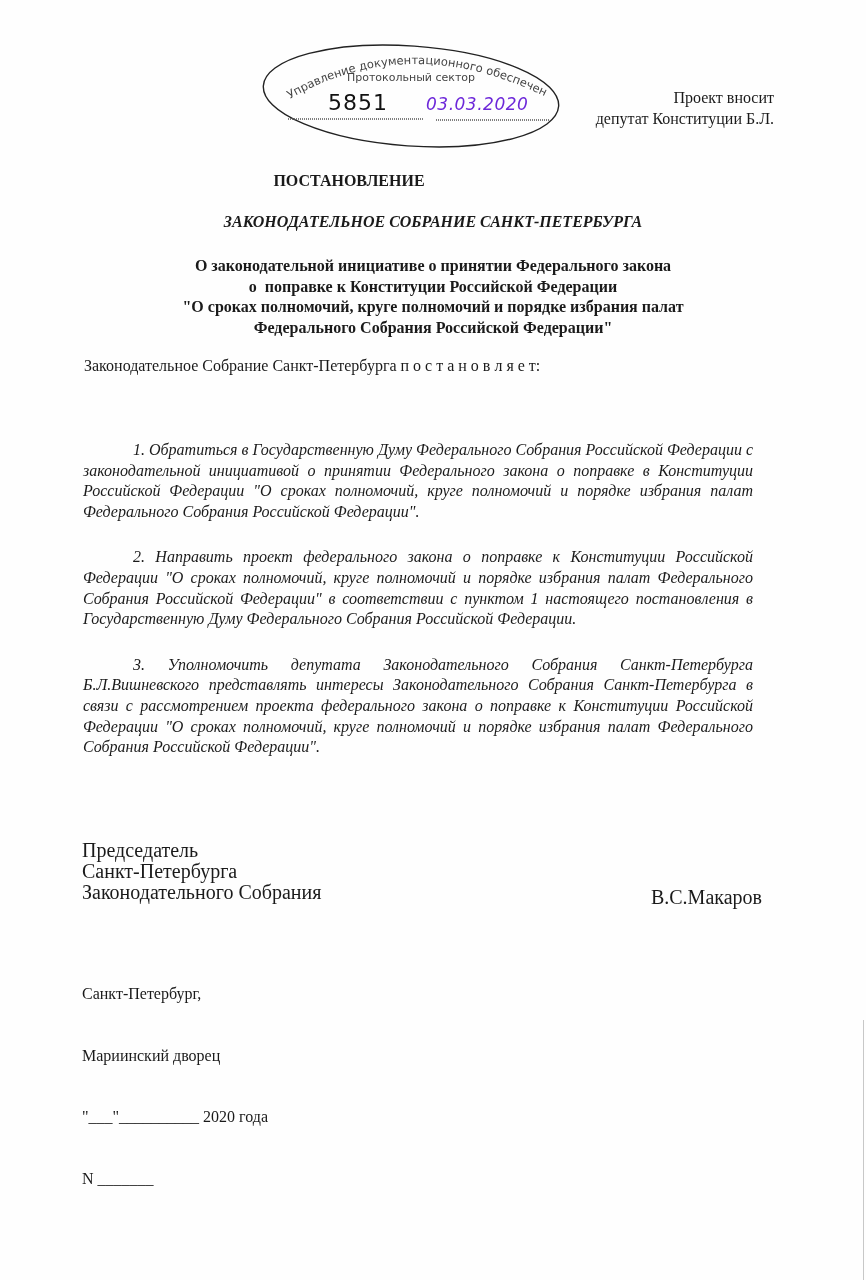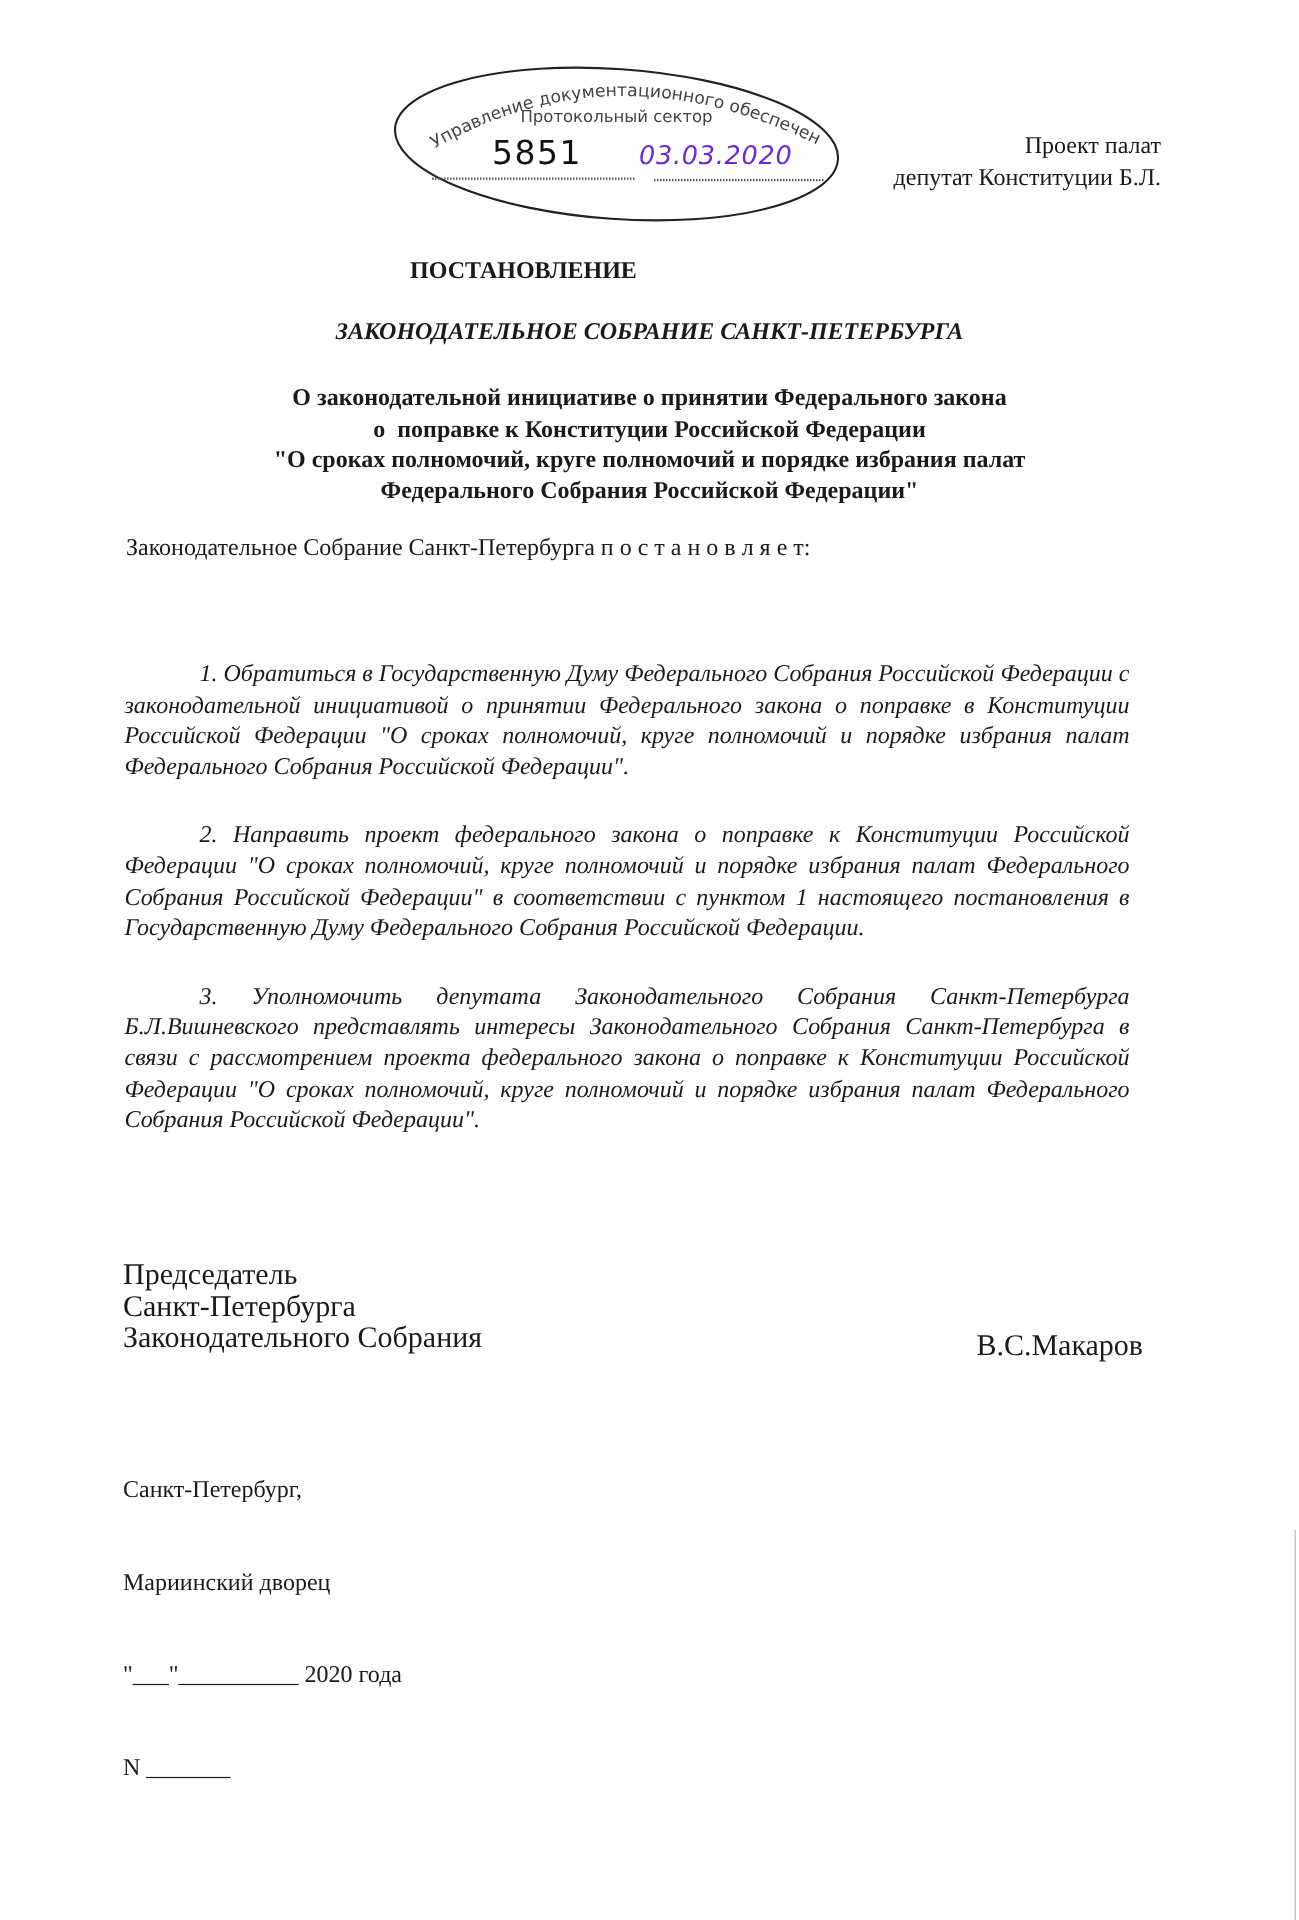--- a/index.html
+++ b/index.html
@@ -169,21 +169,21 @@
       </text>
       <line x1="30" y1="81" x2="165" y2="81" stroke="#555" stroke-width="1.5" stroke-dasharray="1 1"></line>
       <line x1="178" y1="82" x2="292" y2="82" stroke="#555" stroke-width="1.5" stroke-dasharray="1 1"></line>
     </svg>
     <div class="stamp-sector">Протокольный сектор</div>
     <div class="stamp-num">5851</div>
     <div class="stamp-date">03.03.2020</div>
   </div>
 
   <div class="author-block">
-    <div>Проект палат</div>
+    <div>Проект вносит</div>
     <div>депутат Конституции Б.Л.</div>
   </div>
 
   <div class="title-main">ПОСТАНОВЛЕНИЕ</div>
   <div class="title-org">ЗАКОНОДАТЕЛЬНОЕ СОБРАНИЕ САНКТ-ПЕТЕРБУРГА</div>
 
   <div class="subject">
     <div>О законодательной инициативе о принятии Федерального закона</div>
     <div>о  поправке к Конституции Российской Федерации</div>
     <div>"О сроках полномочий, круге полномочий и порядке избрания палат</div>

